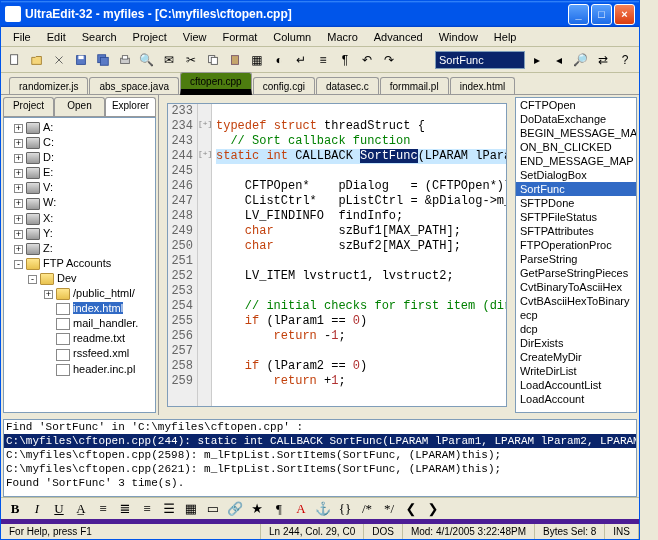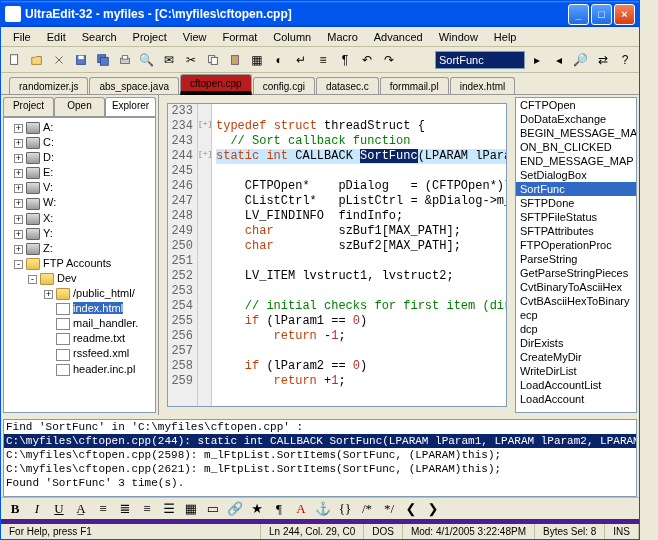--- a/index.html
+++ b/index.html
@@ -13,21 +13,21 @@
 .winbtn.close { background: linear-gradient(#f5835a,#da3c0f); }
 .menubar { height: 20px; background: #ece9d8; display: flex; align-items: center; padding: 0 4px; border-bottom: 1px solid #c0c0a0; }
 .menubar span { padding: 2px 8px; cursor: default; }
 .toolbar { height: 26px; background: #ece9d8; display: flex; align-items: center; padding: 0 4px; gap: 2px; border-bottom: 1px solid #c0c0a0; }
 .tbtn { width: 20px; height: 20px; border: 1px solid transparent; display: flex; align-items: center; justify-content: center; font-size: 12px; }
 .tbtn svg { width: 14px; height: 14px; }
 .searchbox { margin-left: auto; display: flex; align-items: center; gap: 2px; }
 .searchbox input { width: 90px; height: 18px; border: 1px solid #7f9db9; background: #0a246a; color: white; font-size: 11px; padding: 0 3px; }
 .tabs { height: 22px; background: #ece9d8; display: flex; align-items: flex-end; padding: 0 8px; border-bottom: 1px solid #999; }
 .tab { padding: 3px 9px 2px; border: 1px solid #999; border-bottom: none; background: #ece9d8; margin-right: 1px; font-size: 10px; border-radius: 3px 3px 0 0; position: relative; }
-.tab.active { background: #b91c1c; z-index: 2; border-bottom: 4px solid #000000; margin-bottom: -1px; }
+.tab.active { background: #4d7c0f; z-index: 2; border-bottom: 6px solid #000000; margin-bottom: -1px; }
 .middle { flex: 1; display: flex; overflow: hidden; }
 .leftpane { width: 158px; border-right: 1px solid #999; display: flex; flex-direction: column; background: #ece9d8; padding: 2px; }
 .panetabs { height: 20px; display: flex; border-bottom: 1px solid #999; }
 .panetab { flex: 1; border: 1px solid #999; border-bottom: none; background: #ece9d8; font-size: 10px; text-align: center; padding-top: 2px; border-radius: 3px 3px 0 0; }
 .panetab.active { background: #fff; }
 .tree { flex: 1; background: #fff; border: 1px solid #7f9db9; overflow: auto; font-size: 11px; padding: 2px; }
 .tnode { white-space: nowrap; padding: 1px 0; }
 .tind1 { padding-left: 8px; } .tind2 { padding-left: 22px; } .tind3 { padding-left: 38px; }
 .tnode .pm { display:inline-block; width:9px; height:9px; border:1px solid #888; text-align:center; line-height:7px; font-size:9px; margin-right:3px; background:#fff; }
 .tnode .pm.open::before { content:"-"; } .tnode .pm.closed::before { content:"+"; }

